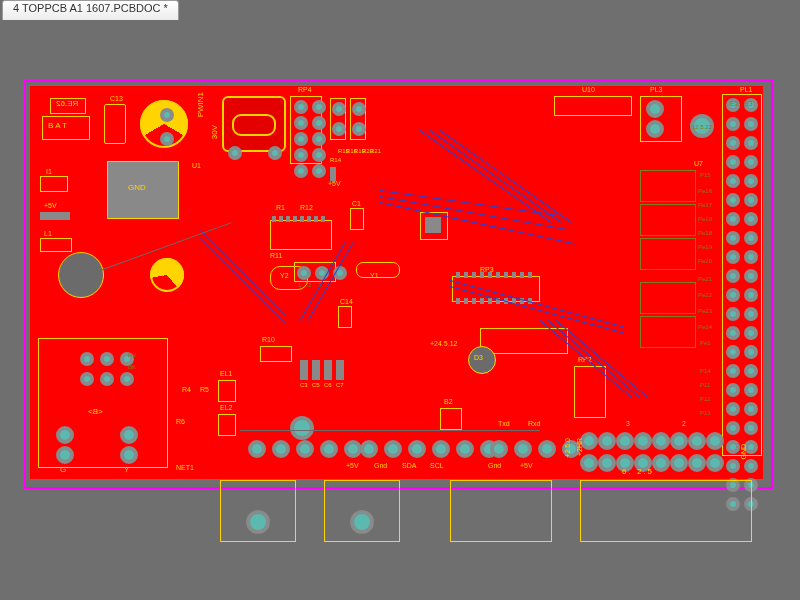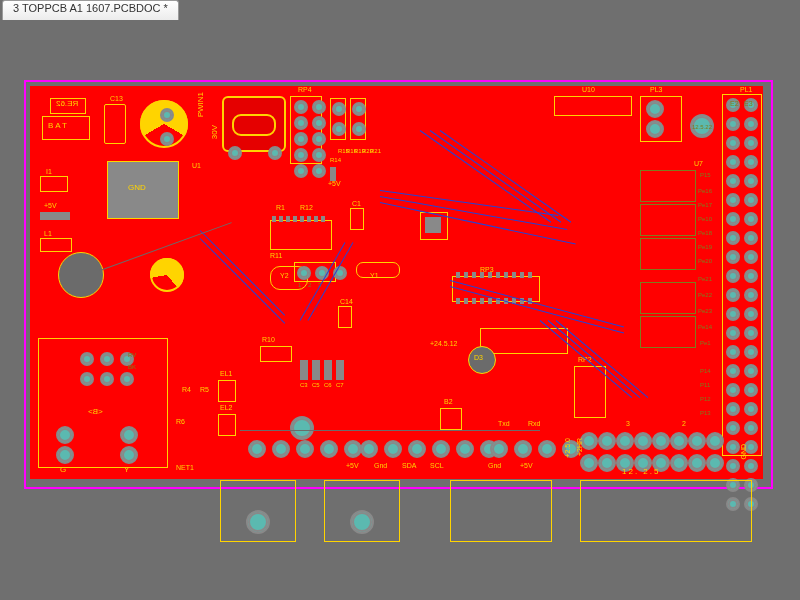--- a/index.html
+++ b/index.html
@@ -32,21 +32,21 @@
   
   .trace{position:absolute;background:#2343d8;height:1px;transform-origin:left center;}
   .trace.g{background:#6b6b6b;}
   
   .vtxt{writing-mode:vertical-rl;transform:rotate(180deg);}
 </style>
 </head>
 <body>
 
 <div class="tabbar">
-  <div class="tab">3 TOPPCB A1 1607.PCBDOC *</div>
+  <div class="tab">4 TOPPCB A1 1607.PCBDOC *</div>
 </div>
 
 <div class="viewport">
   <div class="board-canvas">
 
     <div class="abs" style="left:24px;top:60px;width:745px;height:405px;
                 border:2px solid #ff00ff;"></div>
 
     <div class="abs" style="left:30px;top:66px;width:733px;height:393px;
                 background:#ff0000;"></div>
@@ -399,21 +399,21 @@
     <span class="abs tiny7 ylw-txt" style="left:498px;top:400px;">Txd</span>
     <span class="abs tiny7 ylw-txt" style="left:528px;top:400px;">Rxd</span>
     <span class="abs tiny7 ylw-txt vtxt" style="left:564px;top:418px;">+2.5.0</span>
     <span class="abs tiny7 ylw-txt vtxt" style="left:576px;top:418px;">+2HR</span>
     <span class="abs tiny7 ylw-txt" style="left:626px;top:400px;">3</span>
     <span class="abs tiny7 ylw-txt" style="left:682px;top:400px;">2</span>
     <span class="abs tiny7 ylw-txt vtxt" style="left:740px;top:424px;">GND</span>
     <span class="abs tiny7 ylw-txt" style="left:444px;top:378px;">B2</span>
     <div class="abs ylw" style="left:440px;top:388px;width:20px;height:20px;"></div>
 
-    <span class="abs tiny8 ylw-txt" style="left:622px;top:448px;letter-spacing:2px;">12. 2.5</span>
+    <span class="abs tiny8 ylw-txt" style="left:622px;top:448px;letter-spacing:2px;">6. 2.5</span>
 
     <div class="abs ylw" style="left:220px;top:460px;width:74px;height:60px;"></div>
     <div class="abs pad-th big" style="left:246px;top:490px;"></div>
 
     <div class="abs ylw" style="left:324px;top:460px;width:74px;height:60px;"></div>
     <div class="abs pad-th big" style="left:350px;top:490px;"></div>
 
     <div class="abs ylw" style="left:450px;top:460px;width:100px;height:60px;"></div>
 
     <div class="abs ylw" style="left:580px;top:460px;width:170px;height:60px;"></div>

